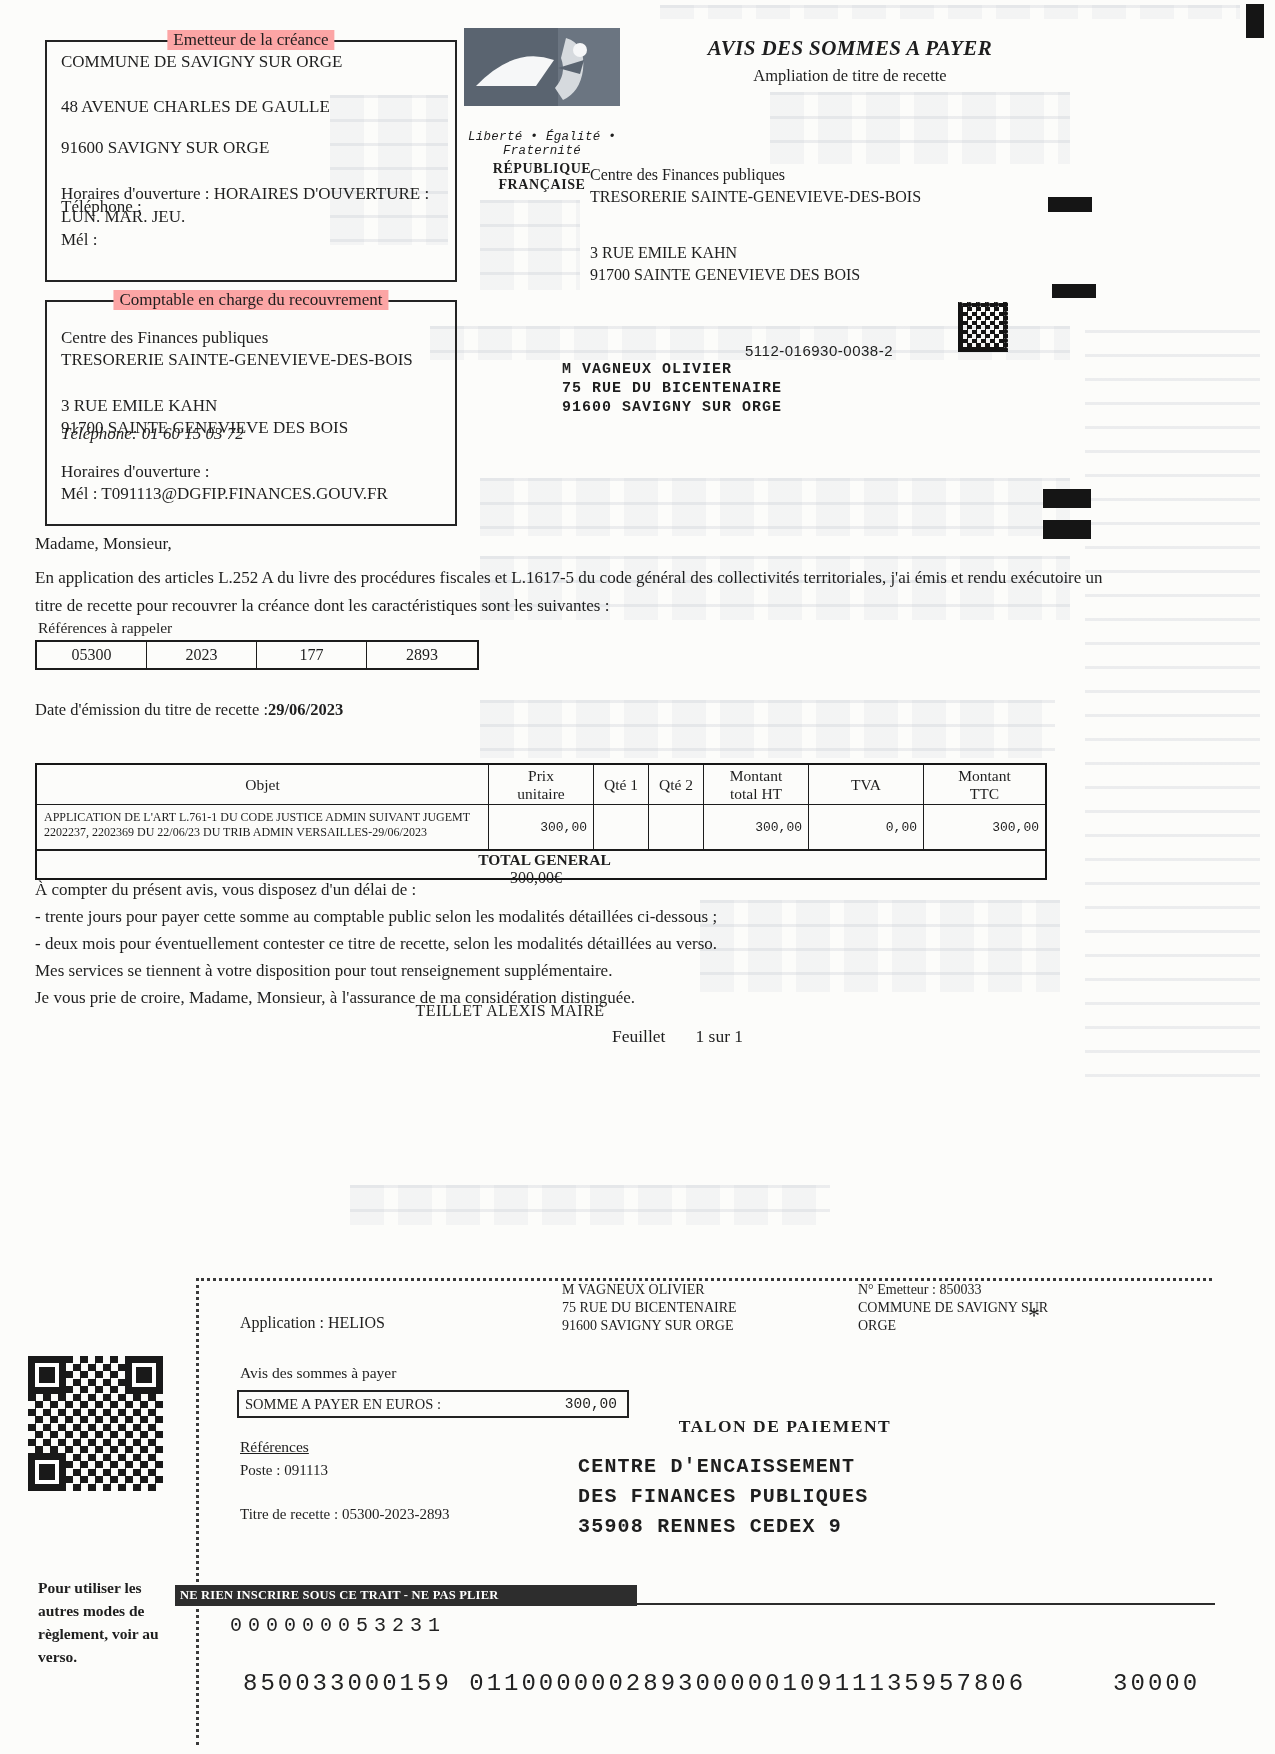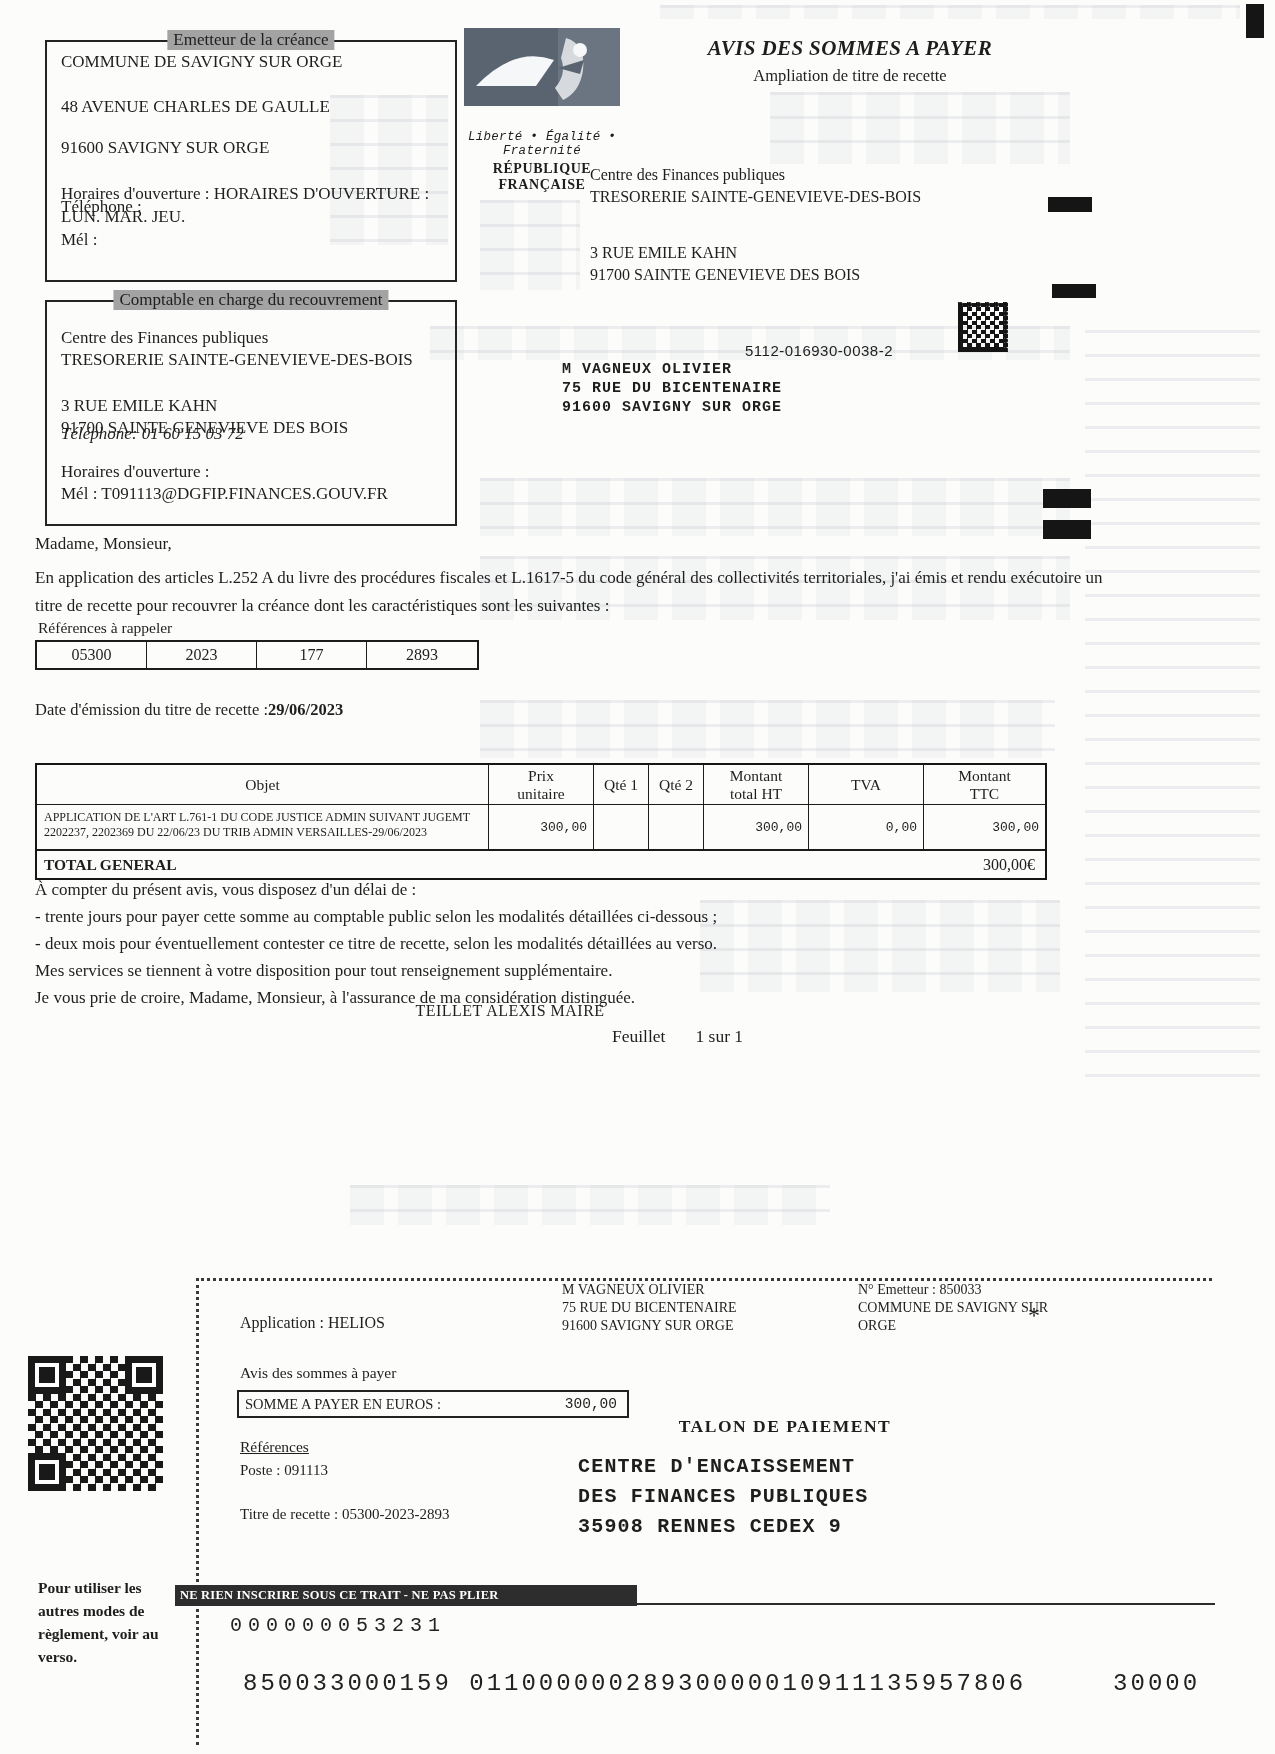--- a/index.html
+++ b/index.html
@@ -6,21 +6,21 @@
   body{
     width:1275px;height:1754px;position:relative;overflow:hidden;
     background:#fcfcfa;color:#1e1e1e;
     font-family:"Liberation Serif", serif;
   }
   .t{position:absolute;white-space:nowrap;}
   
   .fbox{position:absolute;border:2px solid #242424;background:transparent;}
   .fbox .legend{
     position:absolute;top:-12px;left:50%;transform:translateX(-50%);
-    background:#a3a3a3;padding:0 6px;font-size:17px;white-space:nowrap;
+    background:#fca5a5;padding:0 6px;font-size:17px;white-space:nowrap;
   }
   .fbox .bline{position:absolute;left:14px;font-size:17px;white-space:nowrap;}
   
   .main-title{font-weight:bold;font-size:21px;letter-spacing:.4px;text-align:center;font-style:italic;}
   .sub-title{font-size:16.5px;text-align:center;}
   .motto{font-style:italic;font-size:12.5px;text-align:center;letter-spacing:.3px;}
   .republic{font-size:14px;font-weight:bold;text-align:center;letter-spacing:.6px;}
   .addr{font-size:16px;line-height:22px;}
   .recipient{font-family:"Liberation Mono", monospace;font-weight:bold;
     font-size:15px;line-height:19px;letter-spacing:1px;}
@@ -39,21 +39,21 @@
   .it-cell.last{border-right:none;}
   .c0{width:452px;}.c1{width:105px;}.c2{width:55px;}.c3{width:55px;}
   .c4{width:105px;}.c5{width:115px;}.c6{width:125px;flex:1;}
   .it-head .it-cell{height:40px;display:flex;align-items:center;justify-content:center;
     text-align:center;font-size:15.5px;line-height:18px;border-bottom:1.5px solid #1c1c1c;}
   .it-head .it-cell span{white-space:pre-line;}
   .it-data .it-cell{height:46px;border-bottom:2px solid #1c1c1c;}
   .objet-cell{padding:5px 7px;font-size:12px;line-height:15px;}
   .num-cell{display:flex;align-items:center;justify-content:flex-end;
     padding-right:6px;font-family:"Liberation Mono",monospace;font-size:13px;}
-  .it-total{display:flex;height:27px;align-items:center;}
+  .it-total{display:flex;height:27px;align-items:center;flex-direction:column;}
   .it-total .lbl{font-weight:bold;font-size:15.5px;padding-left:7px;flex:1;}
   .it-total .val{font-family:Liberation Serif, serif;font-size:16px;padding-right:10px;}
   
   .para{position:absolute;font-size:17px;line-height:27.5px;}
   
   .dot-h{position:absolute;border-top:3px dotted #3a3a3a;}
   .dot-v{position:absolute;border-left:3px dotted #3a3a3a;}
   .talon-small{font-size:15px;}
   .somme-box{position:absolute;left:237px;top:1390px;width:392px;height:28px;
     border:2px solid #222;box-sizing:border-box;display:flex;align-items:center;}

